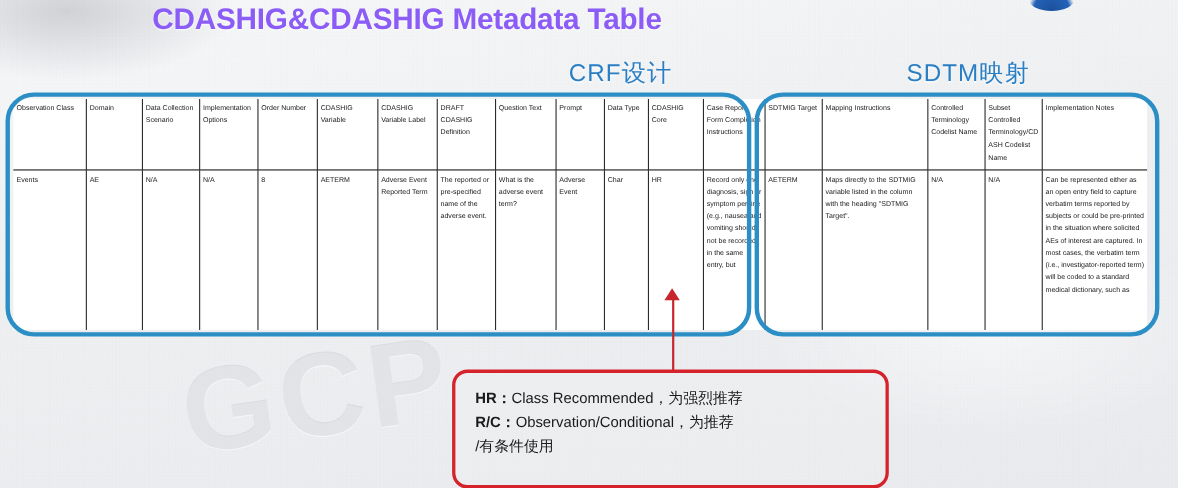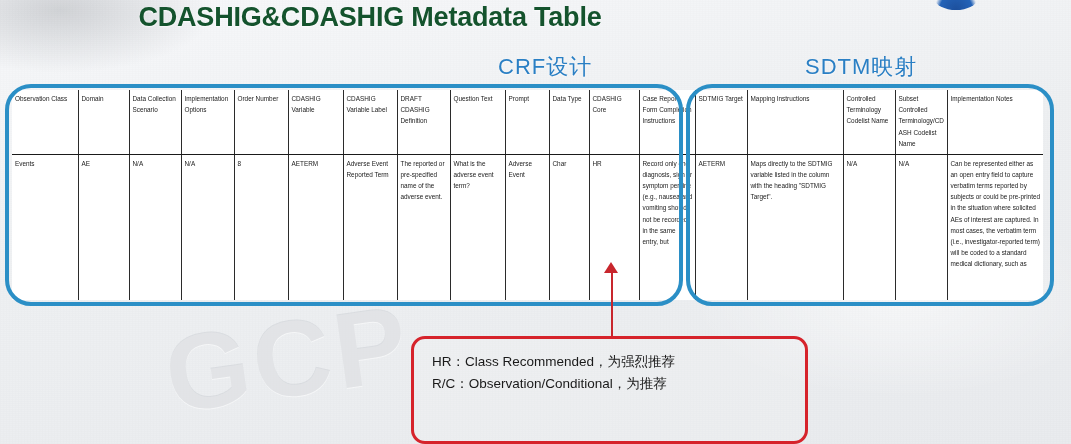--- a/index.html
+++ b/index.html
@@ -42,29 +42,30 @@
     background: radial-gradient(ellipse at 50% 100%, #1c4f9c 0%, #2463b8 55%, rgba(36,99,184,0) 72%);
     border-radius: 0 0 50% 50%;
     filter: blur(.6px);
   }
 
   
   #title {
     position:absolute; left:0; top:2px; width:740px;
     text-align:center;
     font-size:27px; font-weight:bold;
-    color:#14532d; letter-spacing:-.2px;
+    color:#8b5cf6; letter-spacing:-.2px;
     text-shadow: 0 1px 2px rgba(255,255,255,.8);
   }
 
   
   .section-label {
     position:absolute; font-size:22px; color:#2a7fc4;
     letter-spacing:1px;
     text-shadow: 0 1px 2px rgba(255,255,255,.7);
+    margin-left: 19px;
   }
   #label-crf  { left:498px; top:52px; }
   #label-sdtm { left:805px; top:52px; }
 
   
   .blue-round {
     position:absolute; border:4px solid #2b8fc6; border-radius:26px;
     pointer-events:none;
   }
   #round-crf  { left:5px;   top:84px;  width:678px; height:222px; }
@@ -93,21 +94,21 @@
   table.meta tr th:last-child,  table.meta tr td:last-child  { border-right:none; }
 
   
   #callout {
     position:absolute; left:411px; top:336px; width:397px; height:108px;
     border:3px solid #d6232b; border-radius:14px;
     background: rgba(255,255,255,.10);
     padding:12px 0 0 18px;
     font-size:13.5px; line-height:1.63; color:#1a1a1a;
   }
-  #callout .k { font-weight:normal; }
+  #callout .k { font-weight:bold; }
   #callout .line { white-space:nowrap; }
 
   
   #arrow-shaft {
     position:absolute; left:611px; top:268px; width:2px; height:70px;
     background:#c8262d;
   }
   #arrow-head {
     position:absolute; left:604px; top:262px;
     width:0; height:0;
@@ -204,13 +205,14 @@
 <div id="arrow-shaft"></div>
 <div id="arrow-head"></div>
 
 <div id="callout">
   <div class="line">
     <span class="k">HR：</span><span>Class Recommended，为强烈推荐</span>
   </div>
   <div class="line">
     <span class="k">R/C：</span><span>Observation/Conditional，为推荐</span>
   </div>
+  <div class="line">/有条件使用</div>
 </div>
 
 </body></html>

